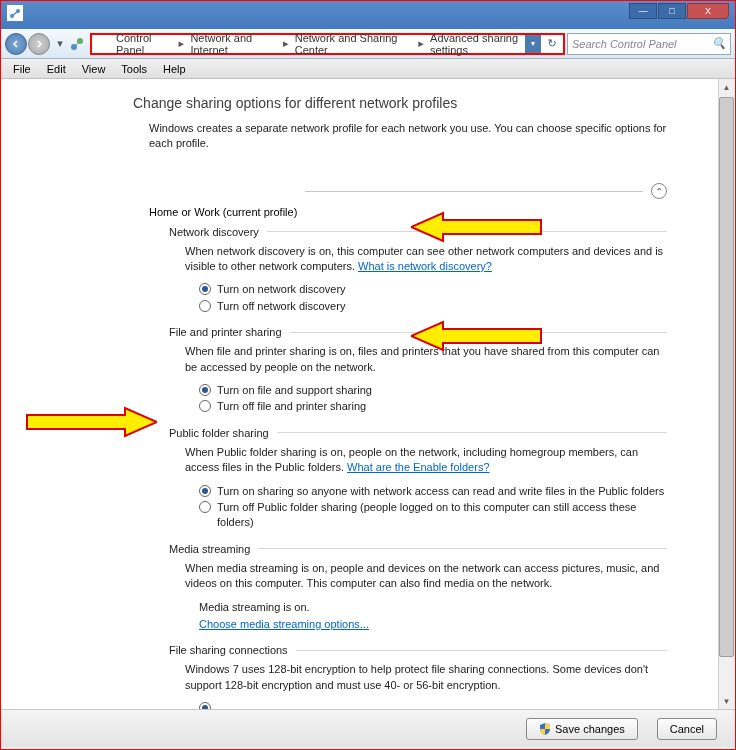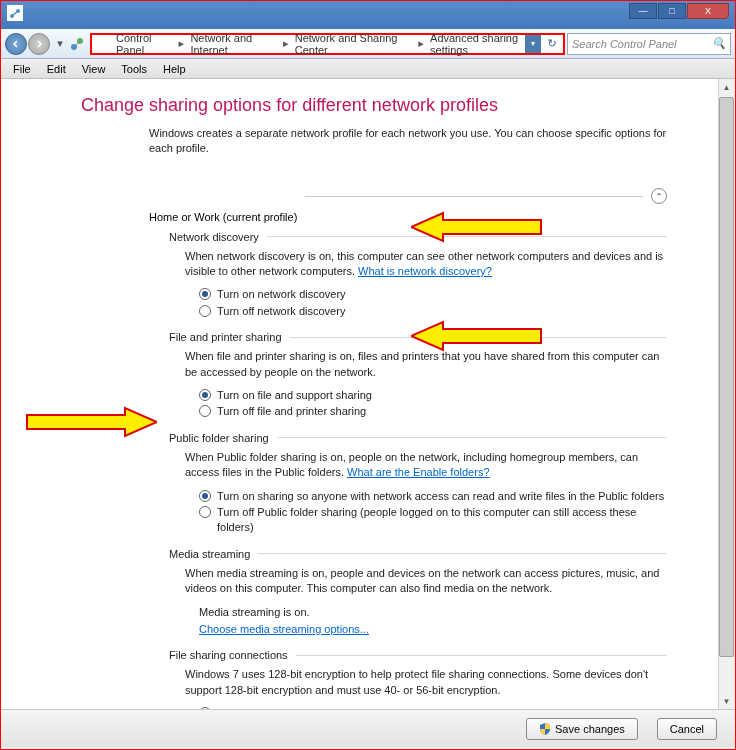--- a/index.html
+++ b/index.html
@@ -27,21 +27,21 @@
 .search-box .mag { position: absolute; right: 4px; color: #4a7cb0; }
 
 .menubar { height: 20px; background: linear-gradient(#f0f0f0, #e0e0e0); border-bottom: 1px solid #c0c0c0; display: flex; align-items: center; padding: 0 4px; }
 .menu-item { padding: 0 8px; cursor: pointer; }
 
 .content-wrap { height: 630px; background: #fff; overflow-y: auto; position: relative; padding: 10px 28px 10px 28px; }
 .scrollbar { position: absolute; right: 0; top: 78px; width: 17px; height: 630px; background: #f0f0f0; border-left: 1px solid #d0d0d0; }
 .scroll-thumb { position: absolute; top: 18px; width: 15px; height: 560px; background: #cdcdcd; border: 1px solid #a0a0a0; border-radius: 2px; }
 .scroll-arrow { position: absolute; width: 15px; height: 16px; display: flex; align-items: center; justify-content: center; color: #606060; font-size: 8px; }
 
-.page-title { color: #be185d; font-size: 18px; margin: 6px 0 10px 52px; }
+.page-title { color: #404040; font-size: 14px; margin: 6px 0 10px 104px; }
 .page-desc { margin: 0 40px 14px 120px; color: #222; line-height: 1.35; }
 
 .profile-header { margin: 0 40px 8px 120px; display: flex; align-items: center; }
 .profile-header .label { margin-right: 8px; margin-top: 41px; }
 .profile-header .line { flex: 1; height: 1px; background: #c8c8c8; margin-right: 8px; }
 .chevron-circle { width: 16px; height: 16px; border-radius: 50%; border: 1px solid #888; display: flex; align-items: center; justify-content: center; font-size: 8px; cursor: pointer; }
 
 .section { margin: 4px 40px 12px 140px; }
 .section-header { display: flex; align-items: center; margin-bottom: 6px; }
 .section-header .label { margin-right: 8px; color: #222; }

